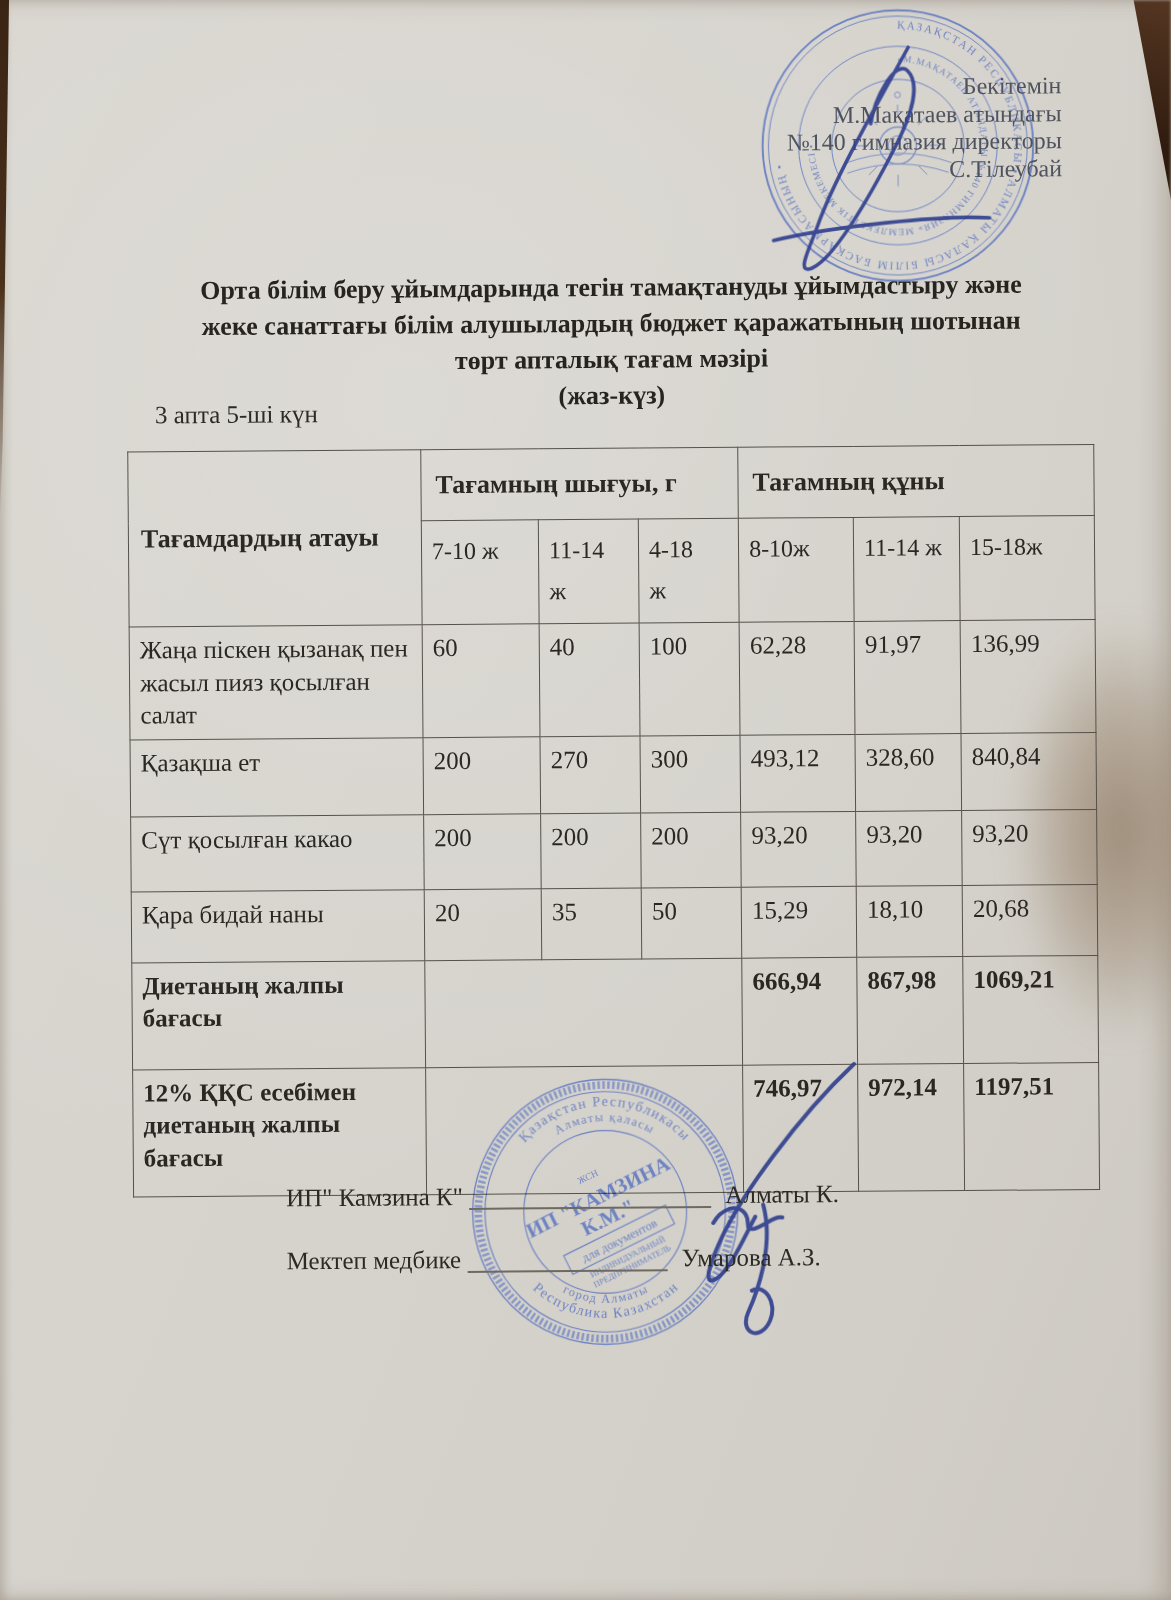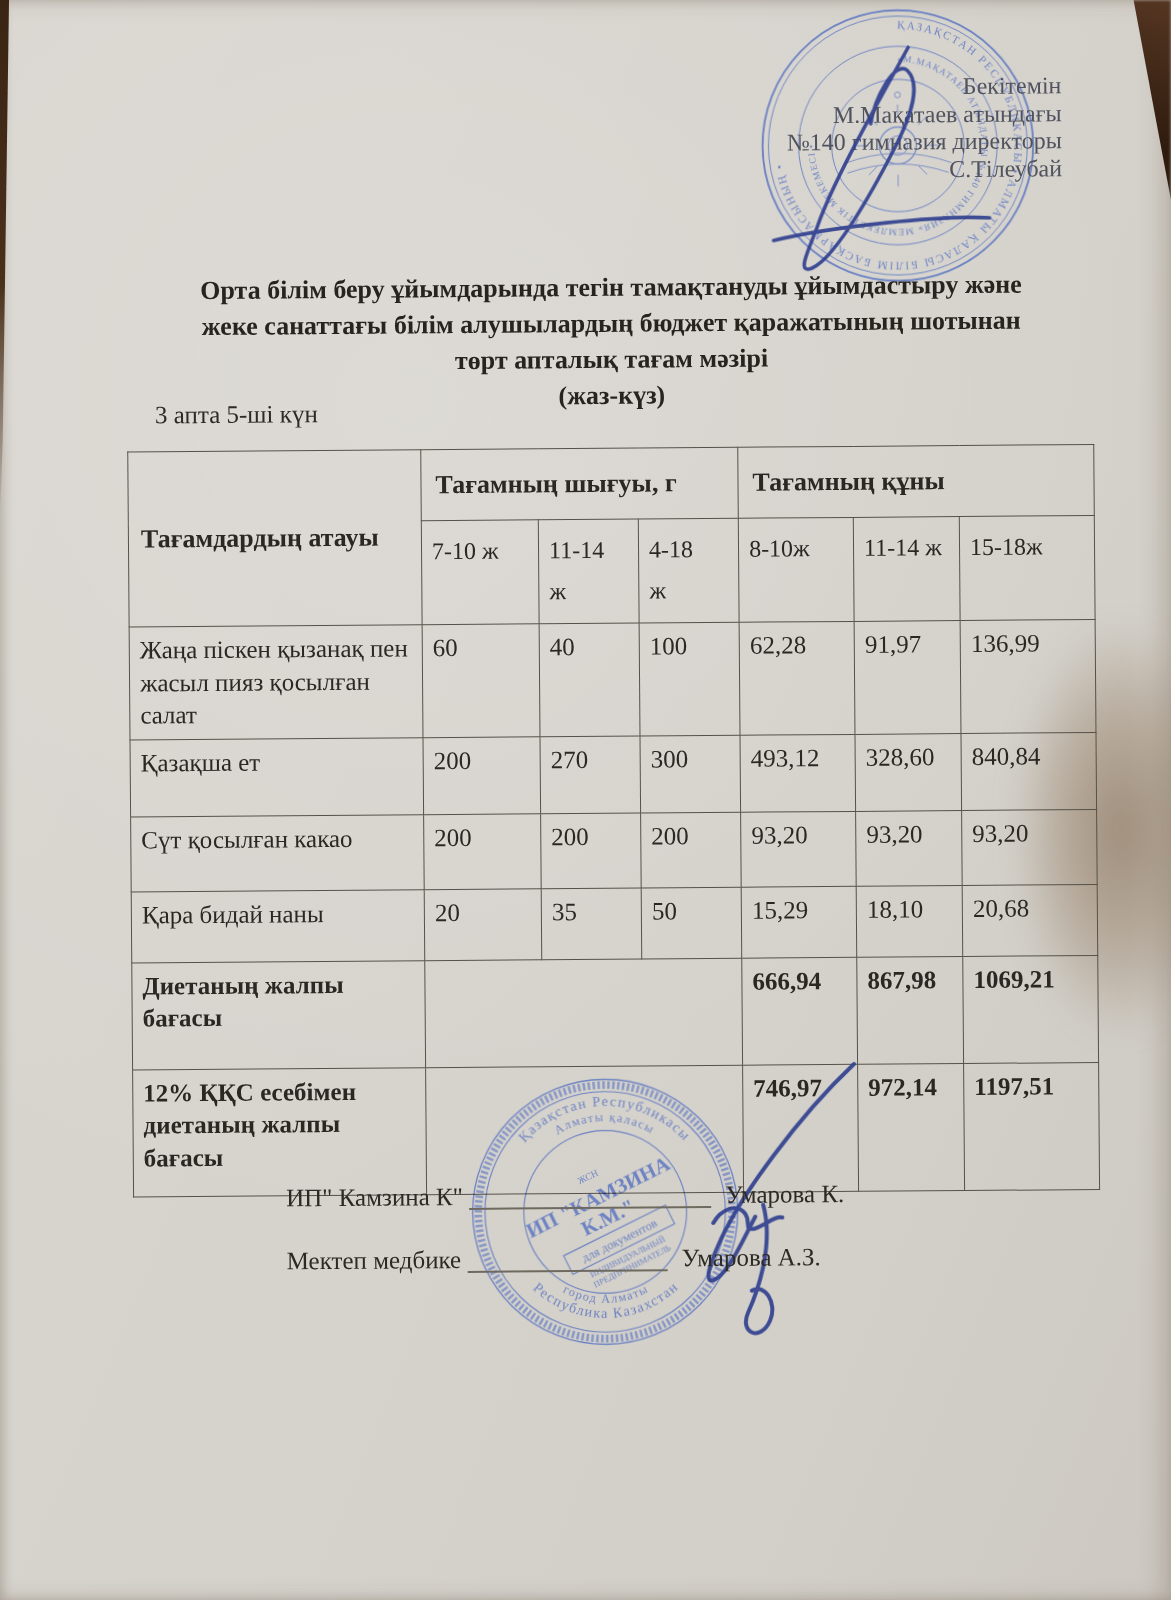--- a/index.html
+++ b/index.html
@@ -250,21 +250,21 @@
       <g fill="none" stroke="#31408f" stroke-width="4" stroke-linecap="round">
         <path d="M 292 10 C 236 62 176 142 154 192 C 146 210 140 228 150 225 C 164 220 180 184 192 162"></path>
         <path d="M 150 168 c 8 -14 24 -20 32 -9 c 6 9 -2 17 9 15 c 11 -3 20 -13 28 -11"></path>
         <path d="M 200 150 C 210 188 196 232 184 258 C 175 278 196 288 206 266 C 214 248 200 228 188 236"></path>
       </g>
     </svg>
 
     <div class="sigrow sig1">
       <span>ИП" Камзина К"</span>
       <span class="sigline"></span>
-      <span class="signame">Умарова К.</span>
+      <span class="signame">Алматы К.</span>
     </div>
     <div class="sigrow sig2">
       <span>Мектеп медбике</span>
       <span class="sigline"></span>
       <span class="signame">Умарова А.З.</span>
     </div>
 
   </div>
 </div>
 

